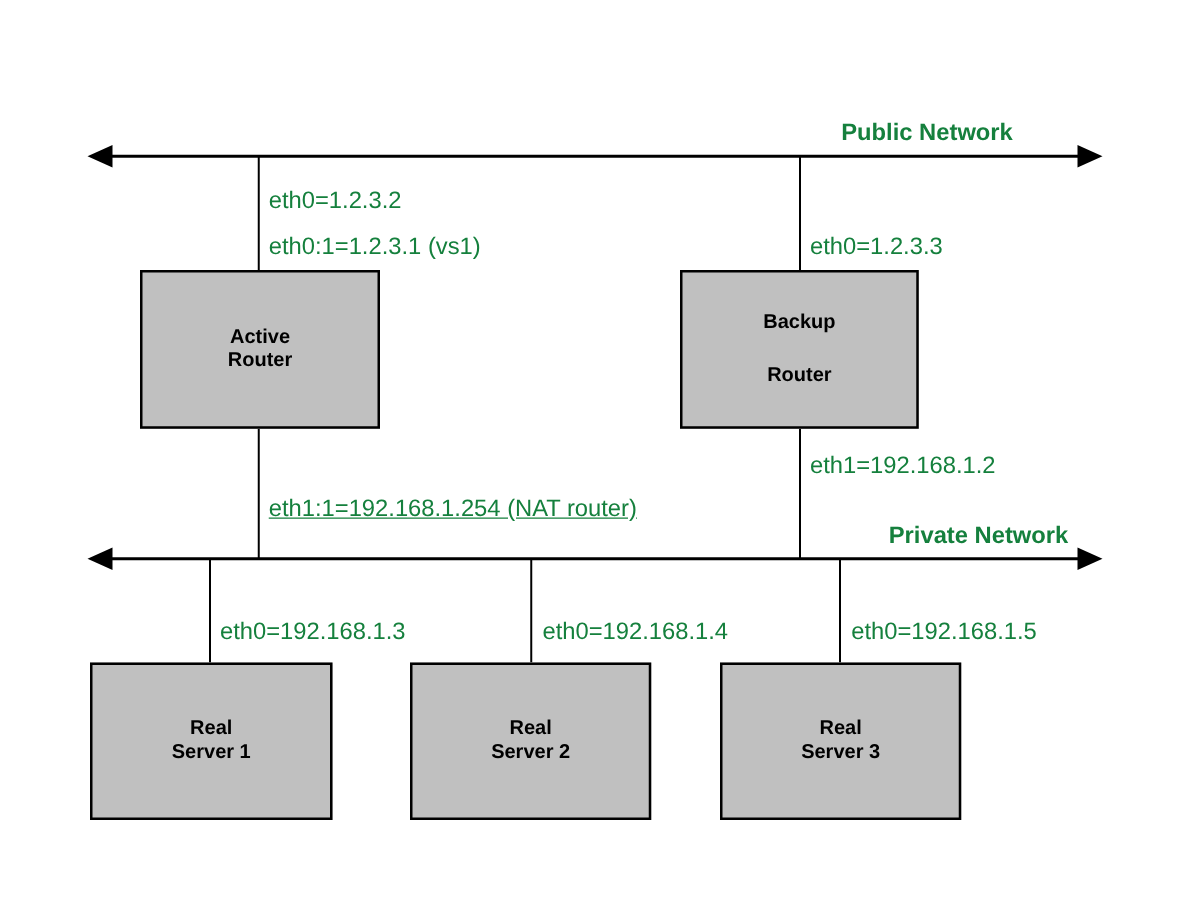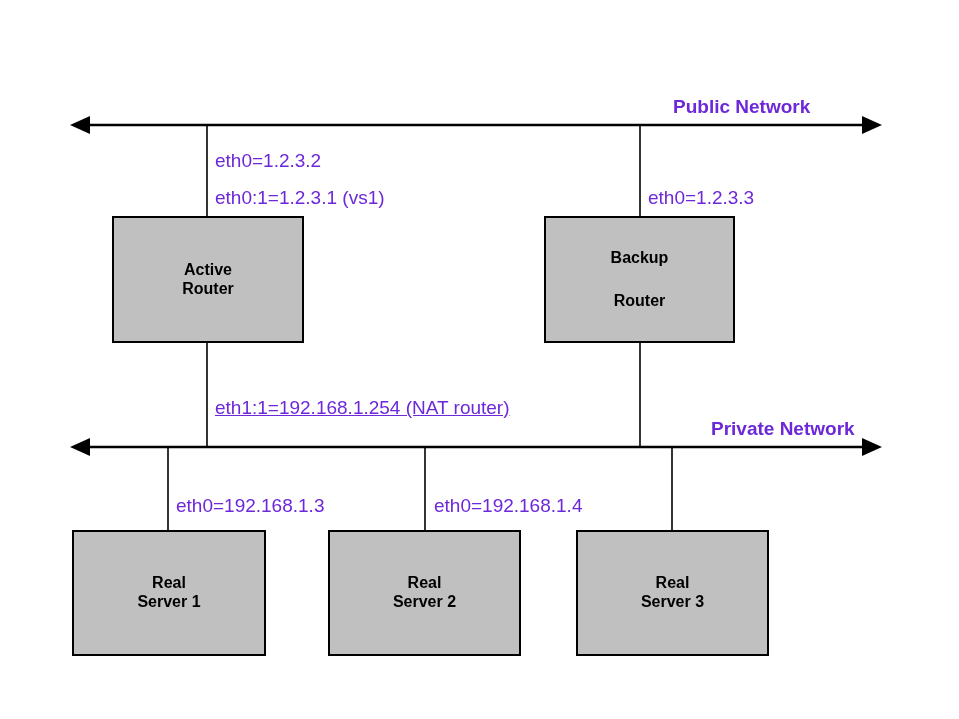--- a/index.html
+++ b/index.html
@@ -37,21 +37,21 @@
     color: #000000;
     text-align: center;
   }
   .node-line {
     display: block;
     white-space: pre;
   }
   .label {
     position: absolute;
     font-size: 19px;
-    color: #6d28d9;
+    color: #15803d;
     white-space: pre;
     line-height: 1.0;
   }
   .label.bold {
     font-weight: bold;
     font-size: 19px;
   }
 </style>
 </head>
 <body>
@@ -114,19 +114,21 @@
 
   <div class="label" style="left:215px; top:151px;">eth0=1.2.3.2</div>
 
   <div class="label" style="left:215px; top:188px;">eth0:1=1.2.3.1 (vs1)</div>
 
   <div class="label" style="left:648px; top:188px;">eth0=1.2.3.3</div>
 
 
   <div class="label" style="left:215px; top:398px;text-decoration:underline;">eth1:1=192.168.1.254 (NAT router)</div>
 
+  <div class="label" style="left:648px; top:363px;">eth1=192.168.1.2</div>
 
   <div class="label" style="left:176px; top:496px;">eth0=192.168.1.3</div>
 
   <div class="label" style="left:434px; top:496px;">eth0=192.168.1.4</div>
 
+  <div class="label" style="left:681px; top:496px;">eth0=192.168.1.5</div>
 
 </div>
 
 </body></html>

